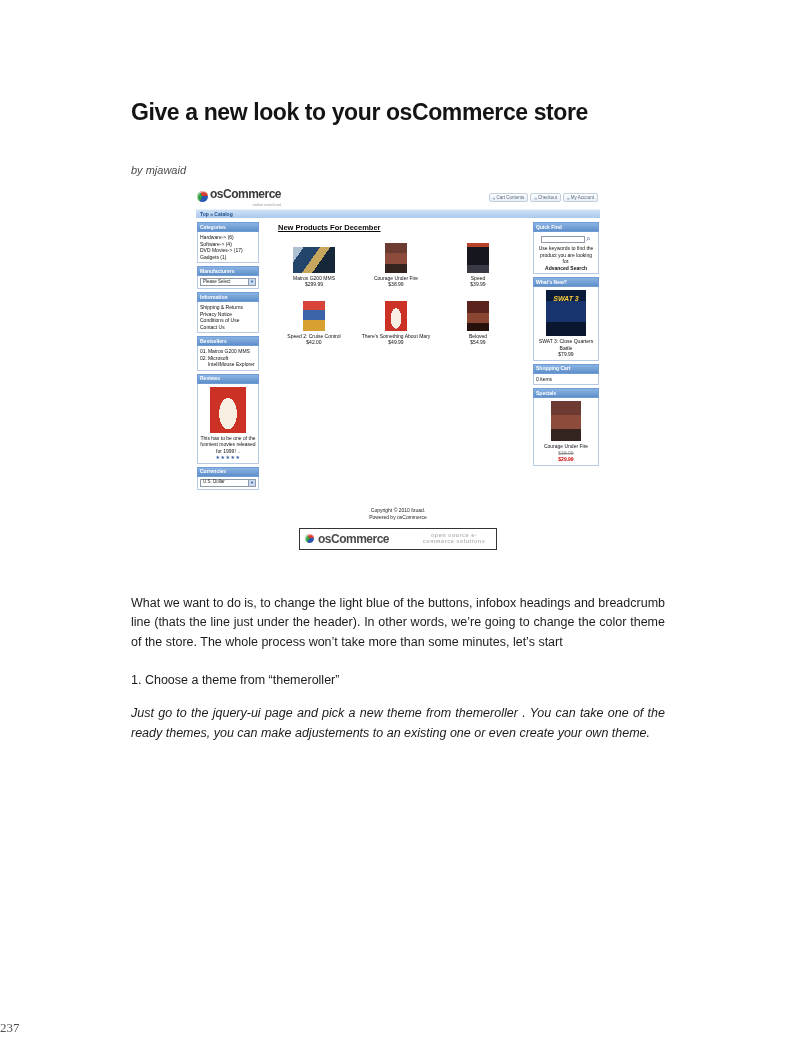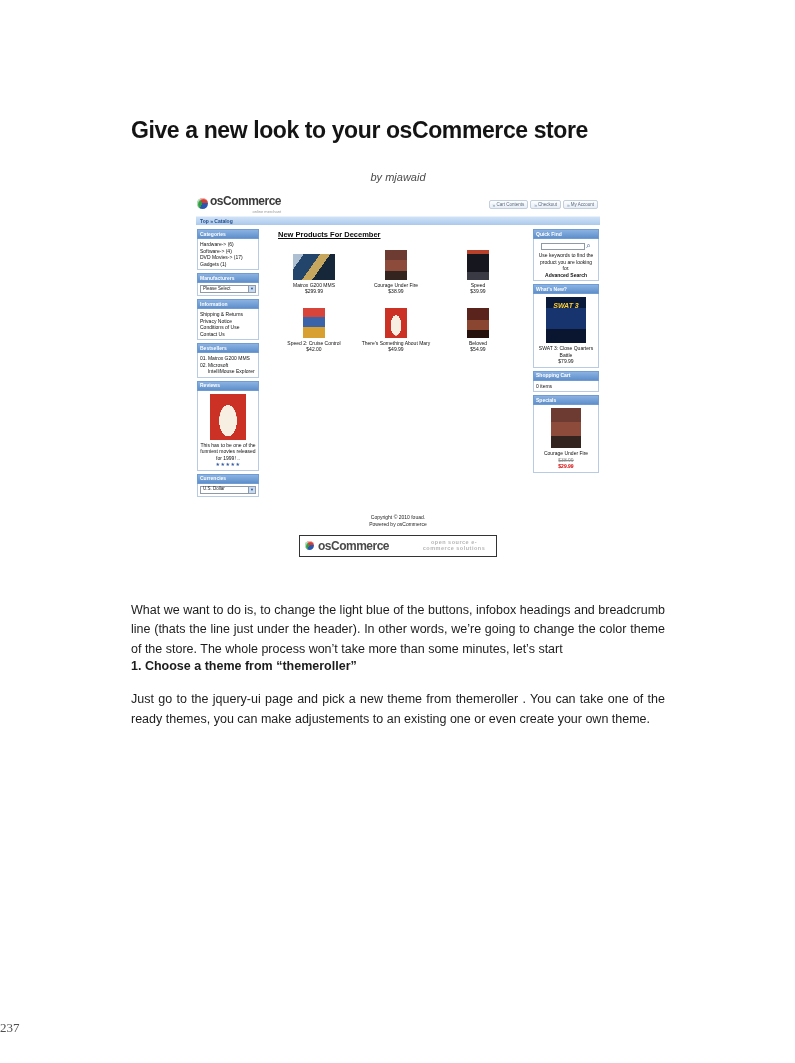--- a/index.html
+++ b/index.html
@@ -1,24 +1,24 @@
 <!DOCTYPE html>
 <html><head>
 <meta charset="utf-8">
 <style>
   * { margin:0; padding:0; box-sizing:border-box; }
   html,body { background:#ffffff; }
   .page {
     position:relative; width:795px; height:1063px; background:#fff;
     font-family:"Liberation Sans", sans-serif; color:#1c1c1c; overflow:hidden;
   }
-  .content { position:absolute; left:131px; top:117px; width:534px; }
+  .content { position:absolute; left:131px; top:99px; width:534px; }
 
   h1.doc-title { font-size:23px; font-weight:bold; letter-spacing:-0.4px; color:#141414; }
-  .byline { margin-top:27px; font-size:11px; font-style:italic; color:#4a4a4a;text-align:center; }
+  .byline { margin-top:38px; font-size:11px; font-style:italic; color:#4a4a4a; }
   .intro { margin-top:26px; font-size:12.5px; }
 
   
   .shot { margin:12px 0 0 65px; width:404px; background:#fff; font-family:"Liberation Sans",sans-serif; }
 
   .shot-header { display:flex; justify-content:space-between; align-items:flex-start; height:21px; padding:1px 2px 0 1px; }
   .logo { display:flex; align-items:flex-start; gap:2px; }
   .sphere { width:11px; height:11px; border-radius:50%; margin-top:2px;
     background:conic-gradient(from 210deg,#2e9e3f 0 33%,#d43b2f 33% 66%,#2a56b0 66% 100%);
     box-shadow:inset 1px 1px 1px rgba(255,255,255,.7); }
@@ -90,22 +90,22 @@
   .copy-line { font-size:5px; line-height:7px; color:#222; }
   .banner { margin:7px auto 0 auto; width:198px; height:22px; border:1px solid #333; background:#fff;
     display:flex; align-items:center; padding:0 5px; gap:4px; }
   .banner .sphere { width:9px; height:9px; margin-top:0; }
   .banner-brand { font-size:12px; font-weight:bold; color:#4a4a4a; letter-spacing:-0.5px; }
   .banner-tag { margin-left:auto; width:74px; font-size:5.5px; line-height:5.5px; color:#b5b5b5;
     font-weight:bold; text-align:center; text-transform:lowercase; letter-spacing:0.5px; }
 
   
   .para { margin-top:44px; font-size:12.5px; line-height:19.5px; text-align:justify; }
-  .sub-heading { font-size:12.5px; font-weight:bold; }
-  .para2 { margin-top:17px; font-size:12.5px; line-height:19.5px; text-align:justify; }
+  .sub-heading { margin-top:21px; font-size:12.5px; font-weight:normal; }
+  .para2 { margin-top:17px; font-size:12.5px; line-height:19.5px; text-align:justify;font-style:italic; }
   .page-num { position:absolute; left:0; right:0; bottom:27px; 
     font-family:"Liberation Serif", serif; font-size:13px; color:#4f4f4f; }
 </style>
 </head>
 <body>
 
 <div class="page">
   <div class="content">
 
     <h1 class="doc-title">Give a new look to your osCommerce store</h1>

